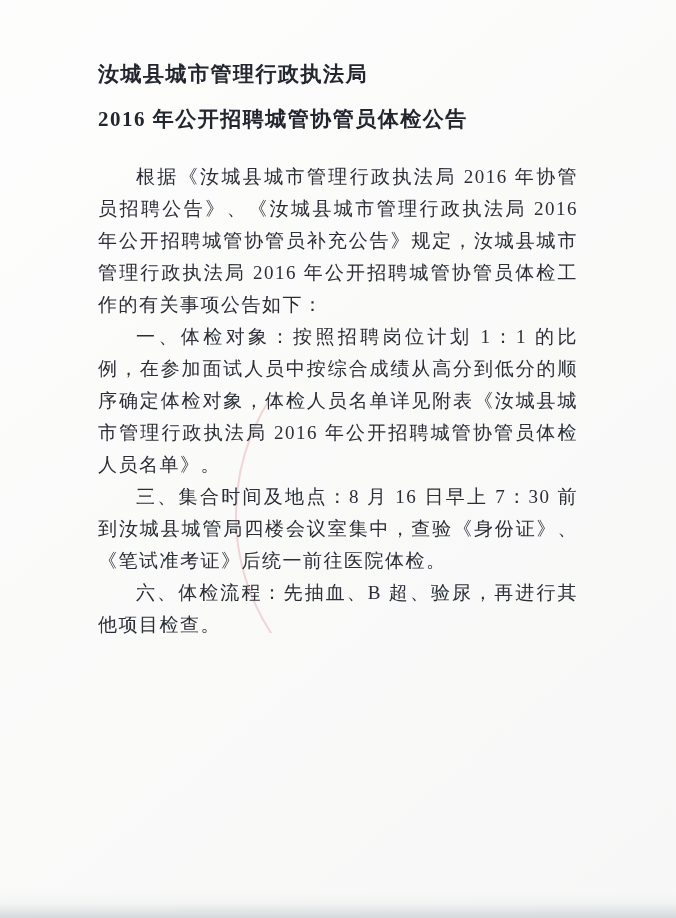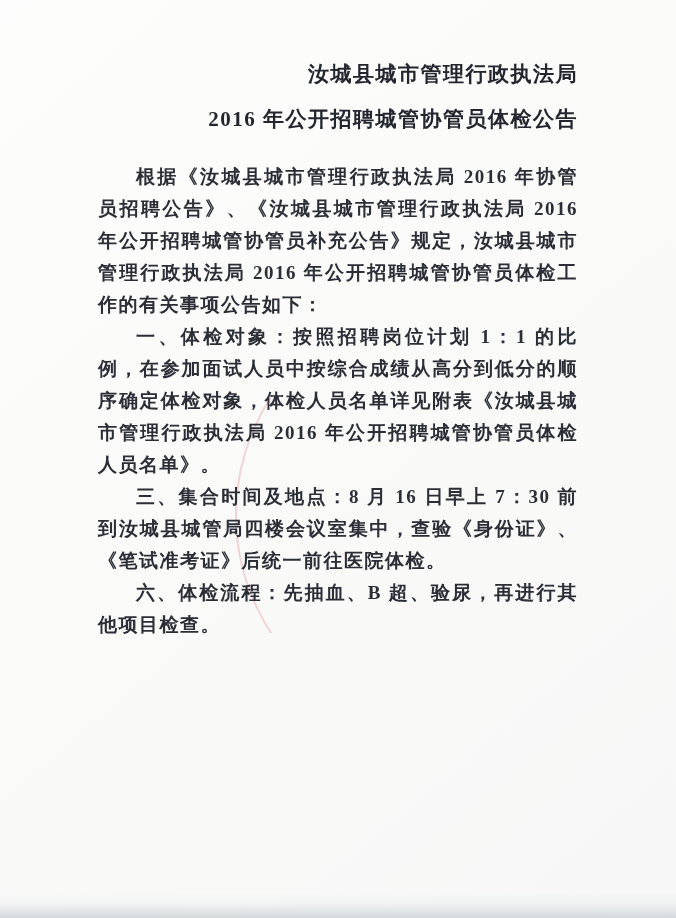--- a/index.html
+++ b/index.html
@@ -62,39 +62,38 @@
     position: absolute;
     left: 98px;
     top: 62px;
     width: 480px;
   }
   .doc-title {
     margin: 0 0 21px 0;
     font-size: 21px;
     font-weight: bold;
     line-height: 24px;
-    text-align: right;
+    text-align: left;
     letter-spacing: 1.5px;
     color: #23262e;
   }
   .doc-title.second {
     margin-bottom: 8px;
   }
   .doc-body {
     margin-top: 30px;
   }
   .doc-body p {
     margin: 0;
     font-size: 19px;
     line-height: 32px;
     letter-spacing: 1.5px;
     text-align: justify;
     text-justify: inter-character;
     text-indent: 2em;
-    font-weight: bold;
   }
 </style>
 </head>
 <body>
 
 <div class="scan-page">
 
   <div class="paper-tint"></div>
 
   <div class="watermark-clip">

